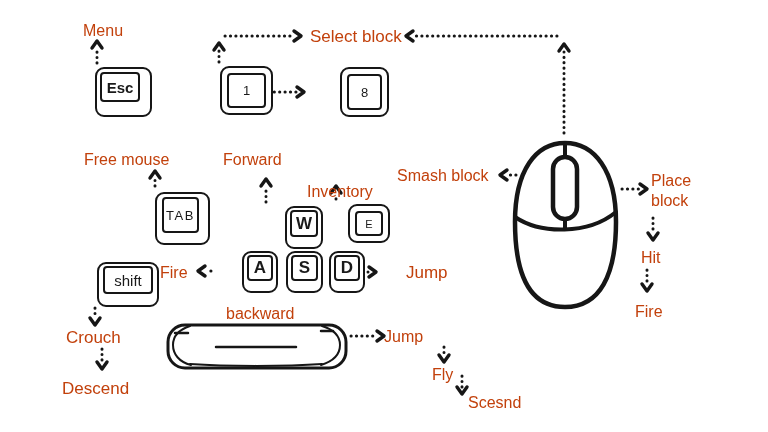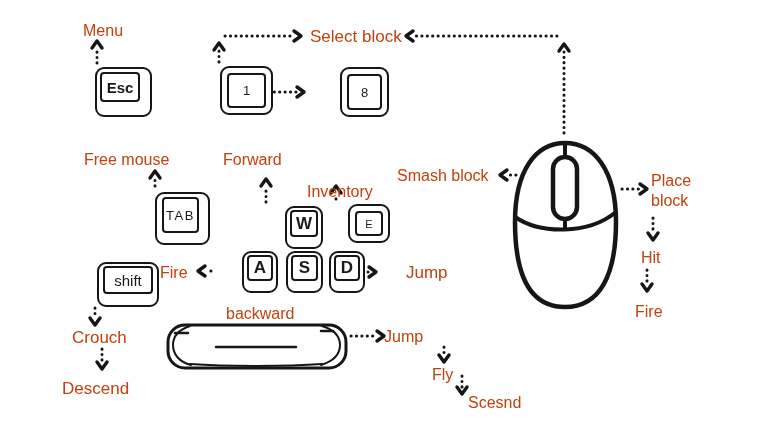--- a/index.html
+++ b/index.html
@@ -137,21 +137,21 @@
   </svg>
 
   <div class="lbl" style="left:83px;top:21px">Menu</div>
   <div class="lbl big" style="left:310px;top:27px">Select block</div>
   <div class="lbl" style="left:84px;top:150px">Free mouse</div>
   <div class="lbl" style="left:223px;top:150px">Forward</div>
   <div class="lbl" style="left:307px;top:182px">Inventory</div>
   <div class="lbl" style="left:160px;top:263px">Fire</div>
   <div class="lbl big" style="left:406px;top:263px">Jump</div>
   <div class="lbl" style="left:226px;top:304px">backward</div>
-  <div class="lbl big" style="left:72px;top:328px">Crouch</div>
+  <div class="lbl big" style="left:66px;top:328px">Crouch</div>
   <div class="lbl big" style="left:62px;top:379px">Descend</div>
   <div class="lbl" style="left:384px;top:327px">Jump</div>
   <div class="lbl" style="left:432px;top:365px">Fly</div>
   <div class="lbl" style="left:468px;top:393px">Scesnd</div>
   <div class="lbl wrap" style="left:651px;top:171px;width:58px">Place block</div>
   <div class="lbl" style="left:397px;top:166px">Smash block</div>
   <div class="lbl" style="left:641px;top:248px">Hit</div>
   <div class="lbl" style="left:635px;top:302px">Fire</div>
 
   <div class="key esc" style="left:67px;top:67px;width:57px;height:50px">

